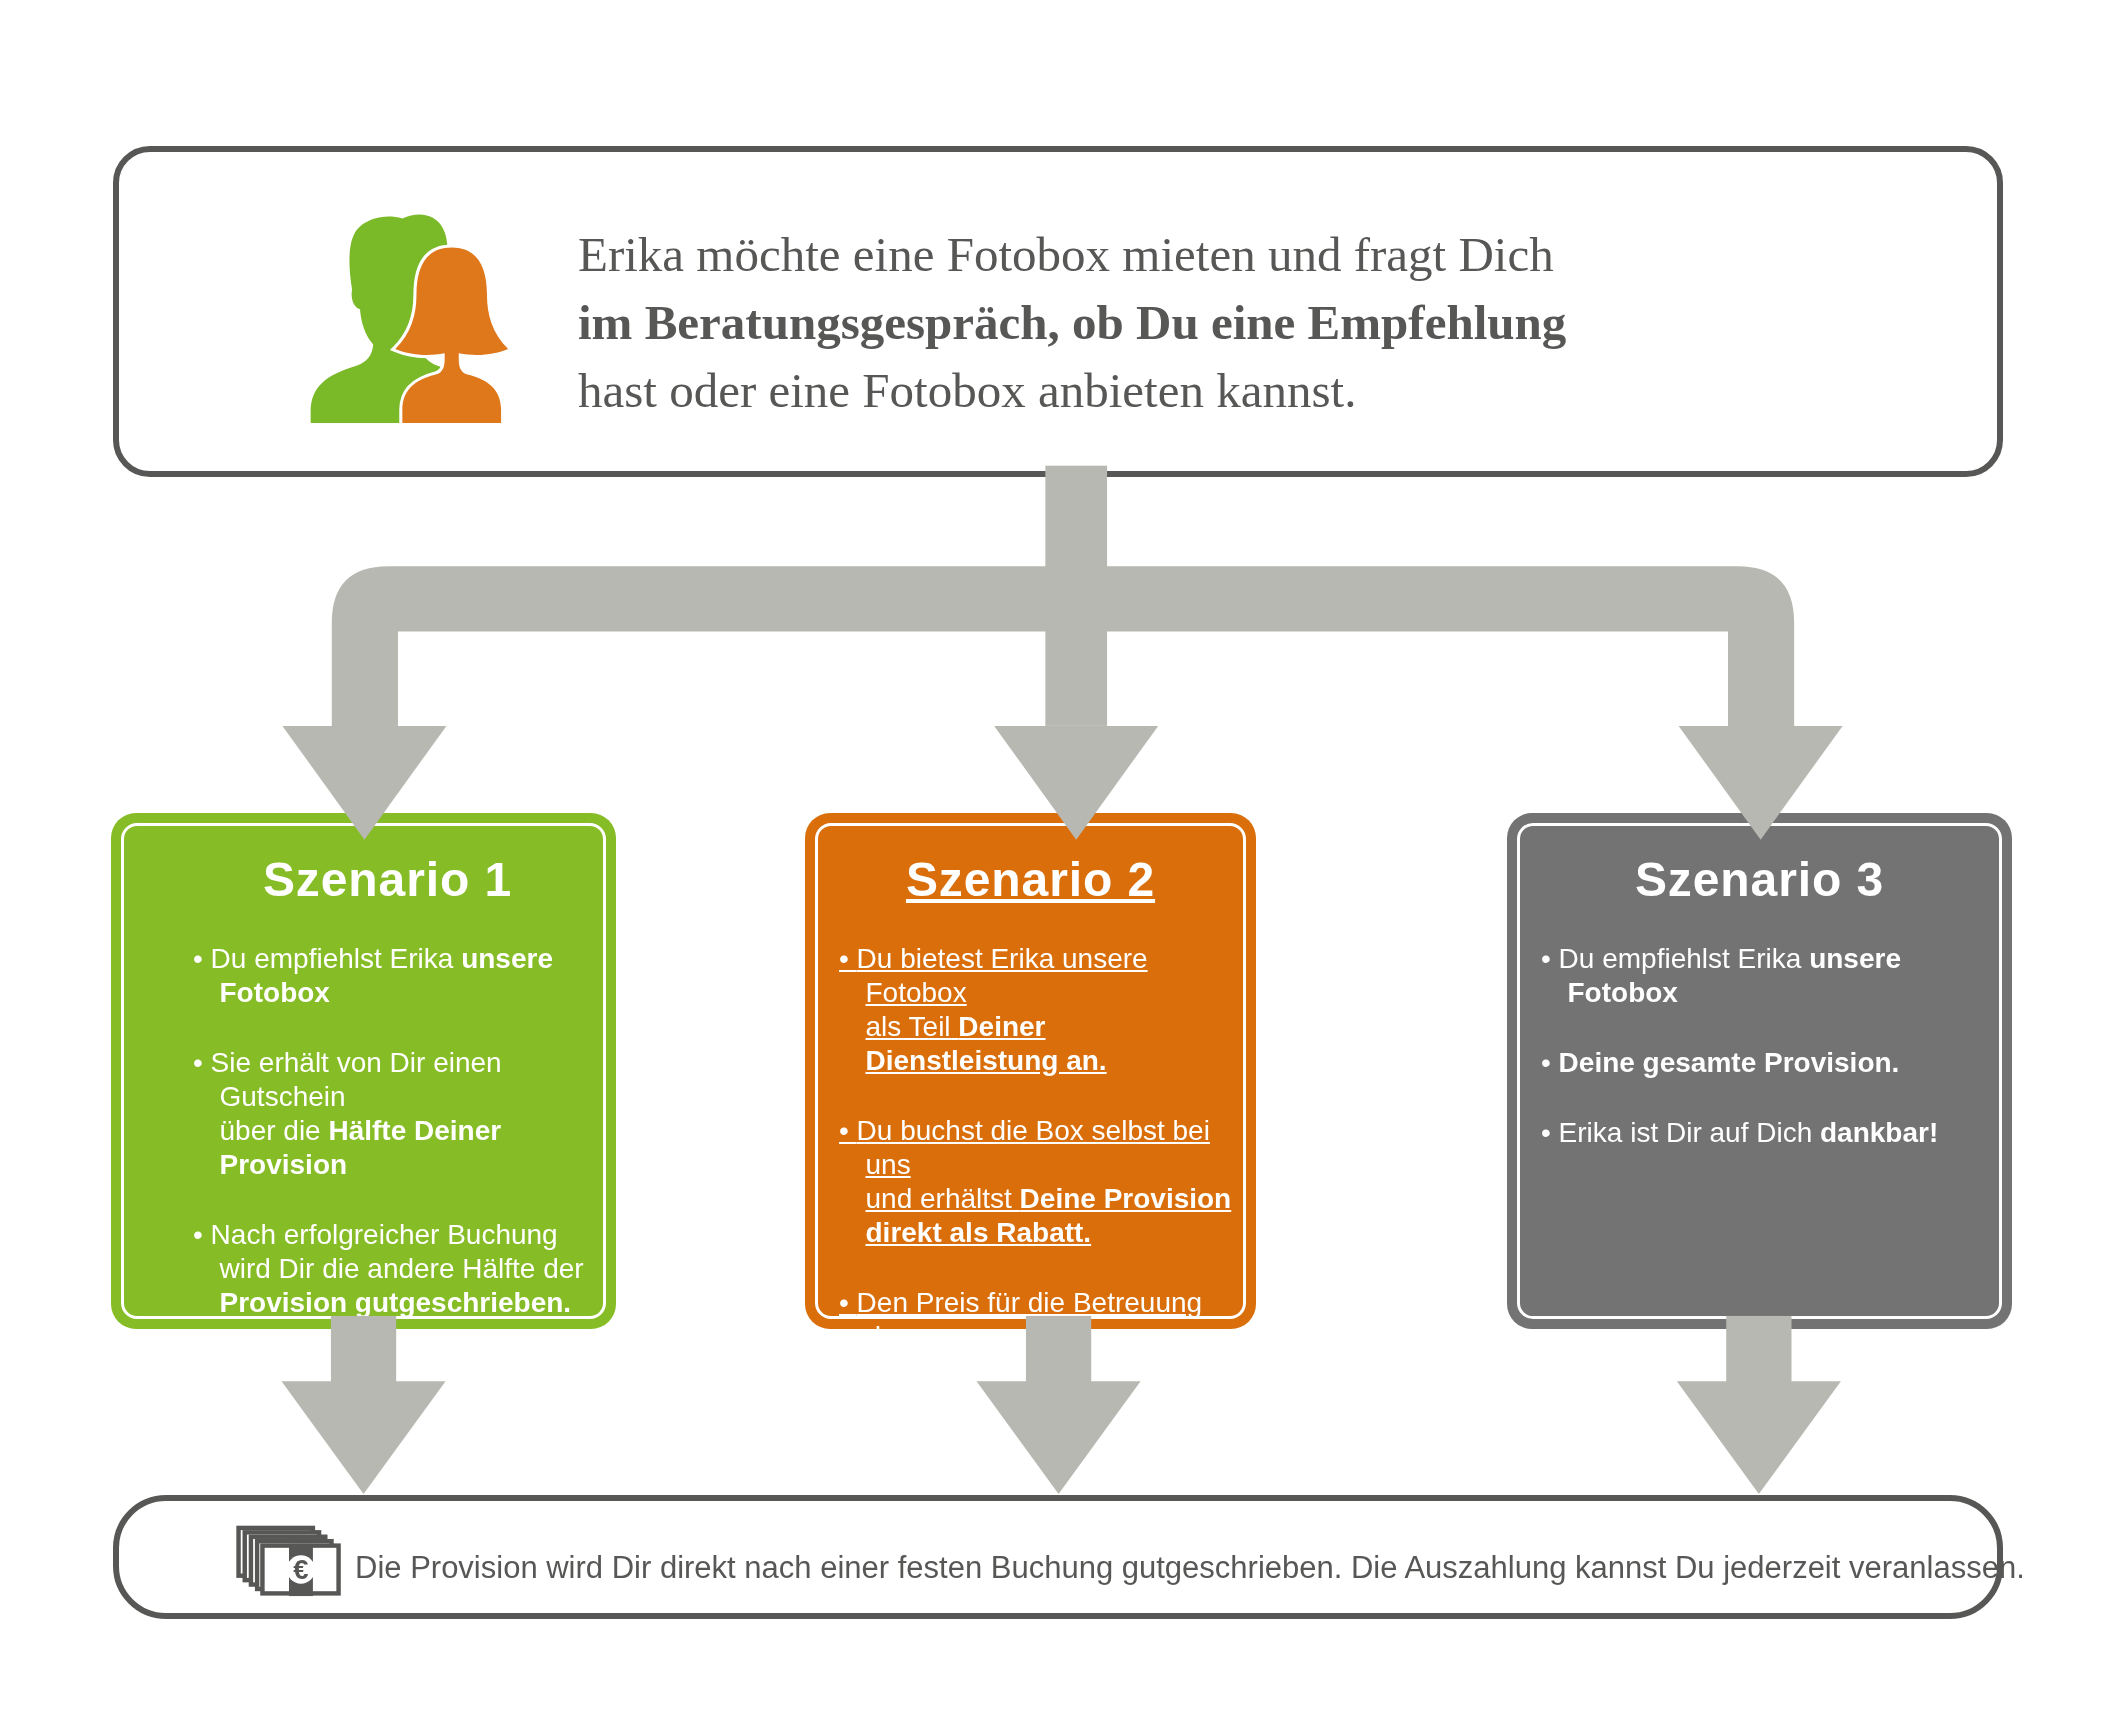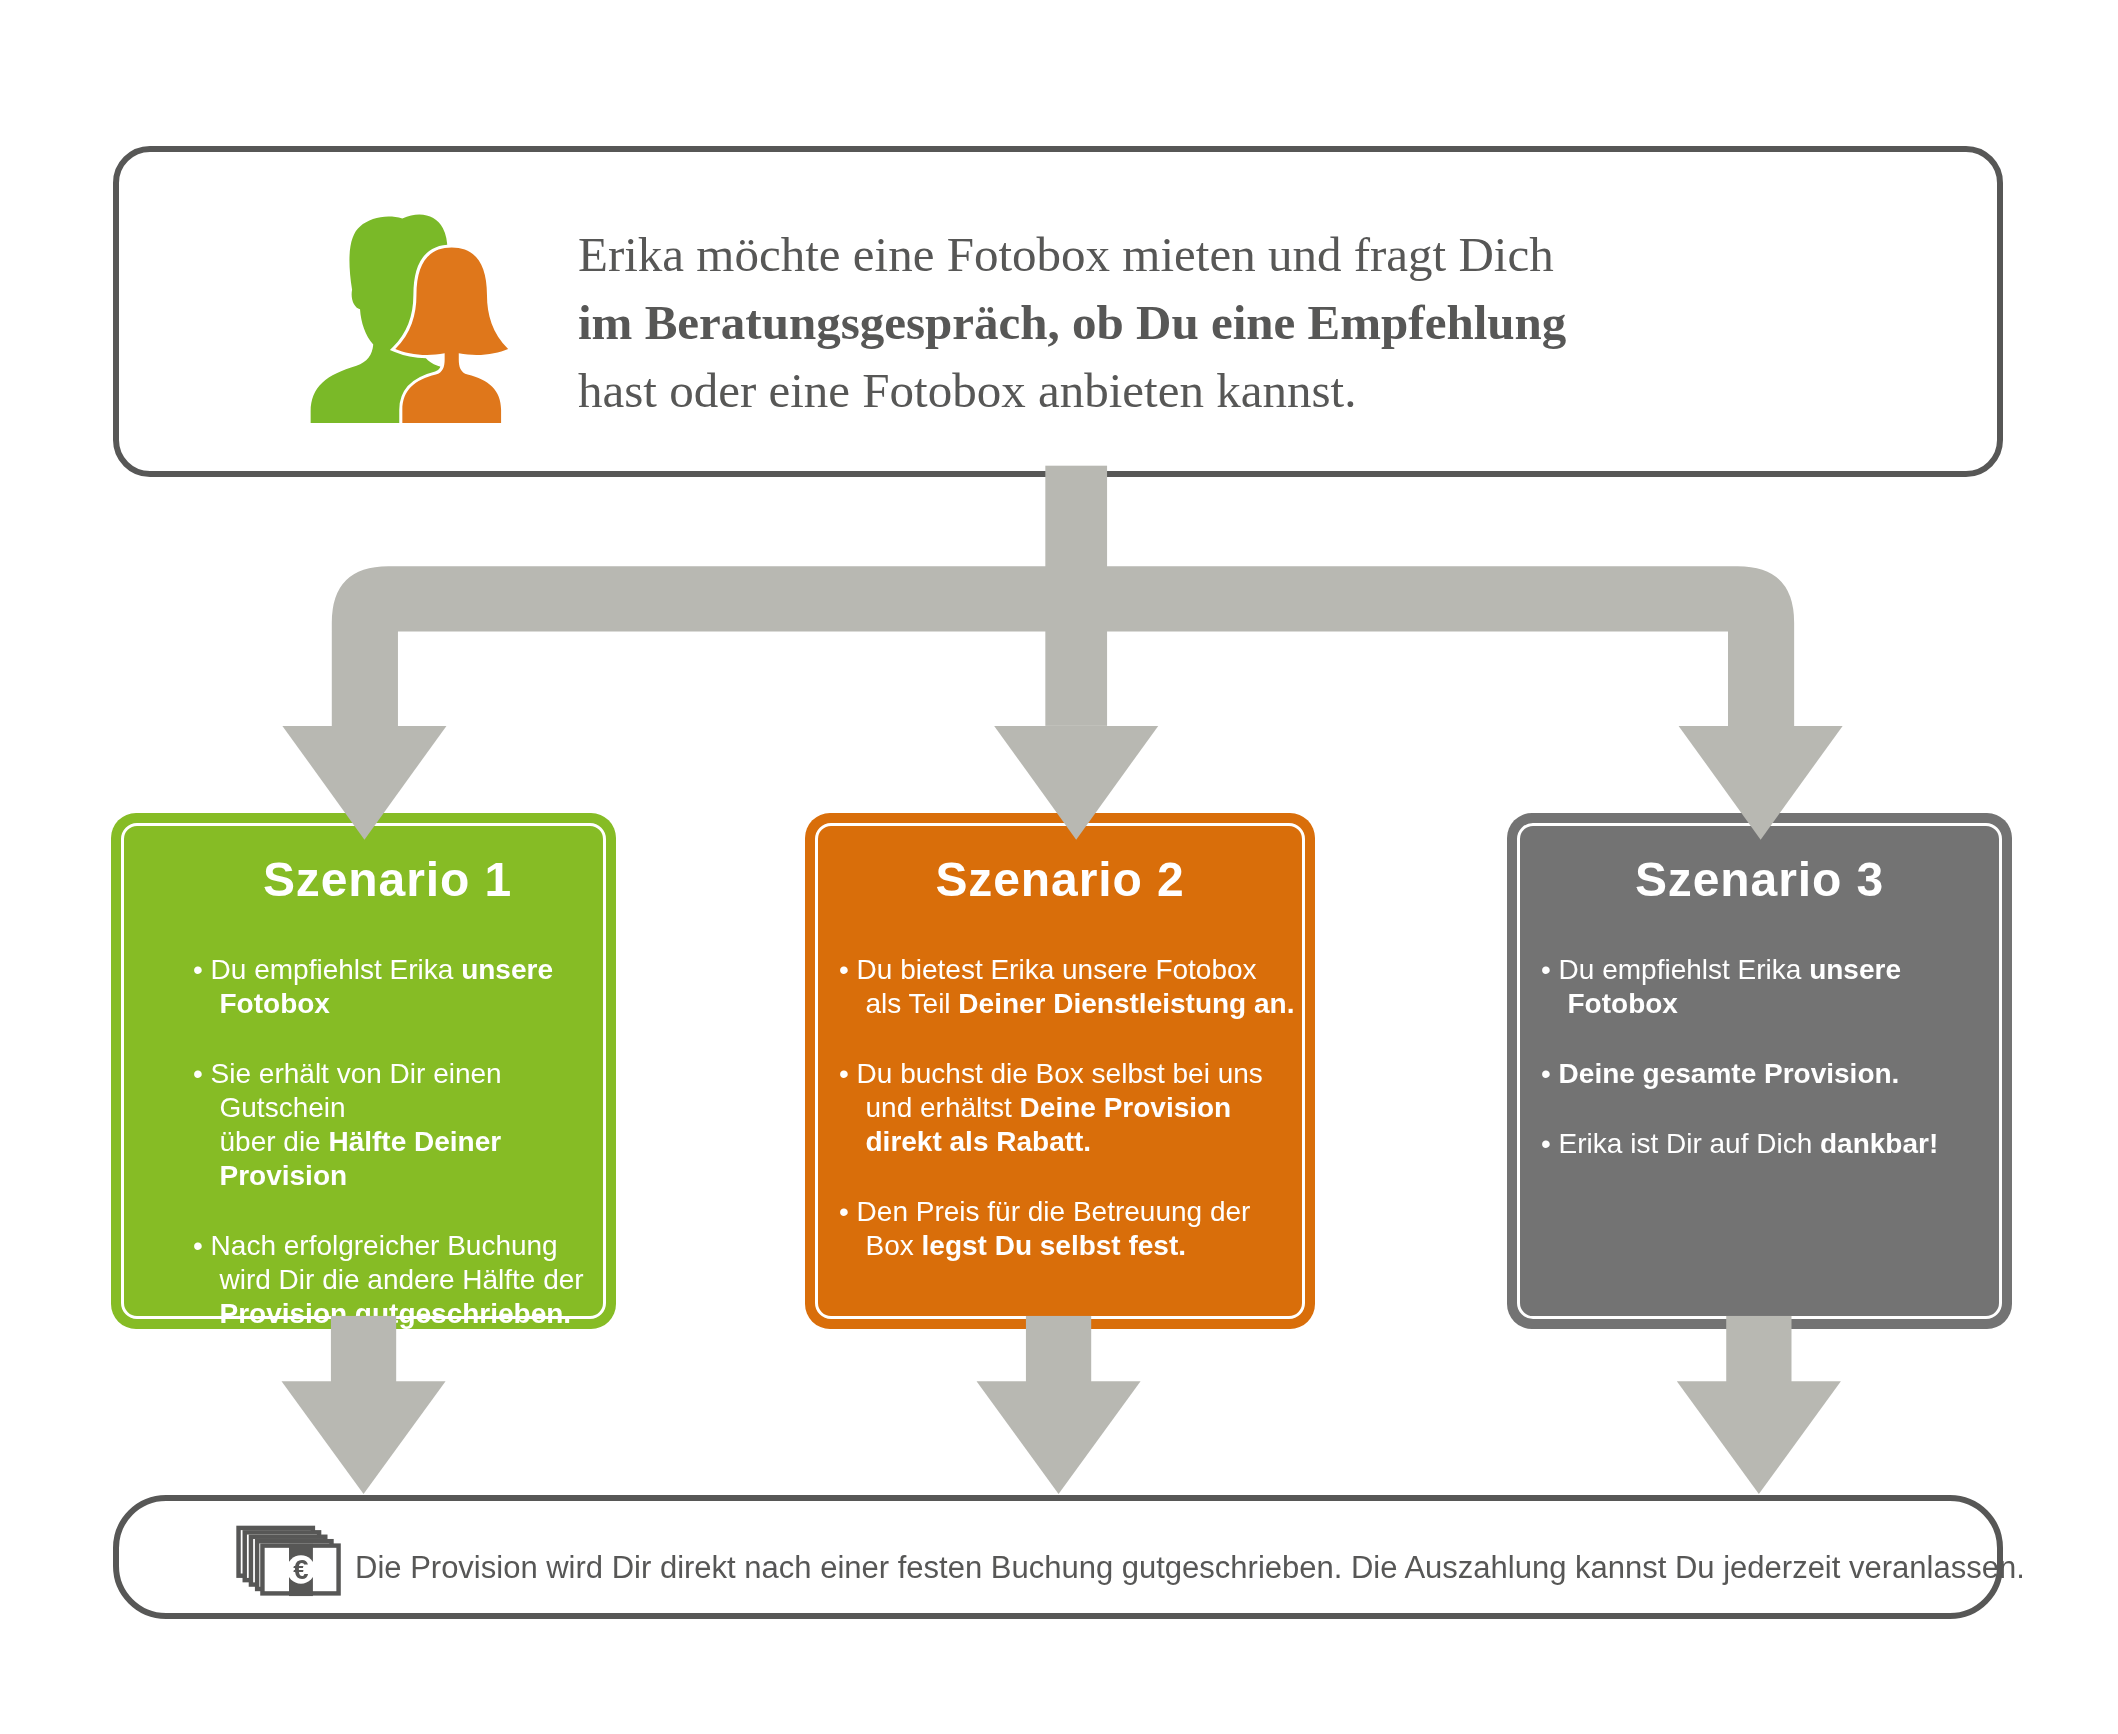--- a/index.html
+++ b/index.html
@@ -26,30 +26,30 @@
     position:absolute;left:459px;top:69px;line-height:68px;font-size:49px;white-space:nowrap;
   }
   .hline.bold{font-weight:bold;}
 
   
   .scenario{
     position:absolute;top:813px;width:505px;height:516px;border-radius:25px;z-index:1;
     background:var(--green);color:#fff;box-sizing:border-box;
   }
   .scenario.pos1{left:111px;}
-  .scenario.pos2{left:805px;width:510px;}
+  .scenario.pos2{left:805px;width:451px;text-decoration:underline;}
   .scenario.pos3{left:1507px;}
   .scenario .inner{
     position:absolute;inset:9.7px;border:3.5px solid #fff;border-radius:16px;pointer-events:none;
   }
   .scenario h2{
     margin:39px 0 0 0;text-align:center;font-size:48px;font-weight:bold;letter-spacing:0.9px;
   }
   .scenario ul{
-    list-style:none;margin:46px 0 0 0;padding:0 10.6px 0 34px;
+    list-style:none;margin:35px 0 0 0;padding:0 10.6px 0 34px;
     font-size:28px;line-height:34px;white-space:pre-line;
   }
   .scenario li{padding-left:26.5px;text-indent:-26.5px;margin:0 0 36px 0;}
   .scenario li::before{content:"• ";}
   .b{font-weight:bold;}
 
   
   .footer-bar{
     position:absolute;left:113px;top:1495px;width:1890px;height:124px;
     box-sizing:border-box;border:6.2px solid var(--dark);border-radius:53px;background:#fff;z-index:1;

